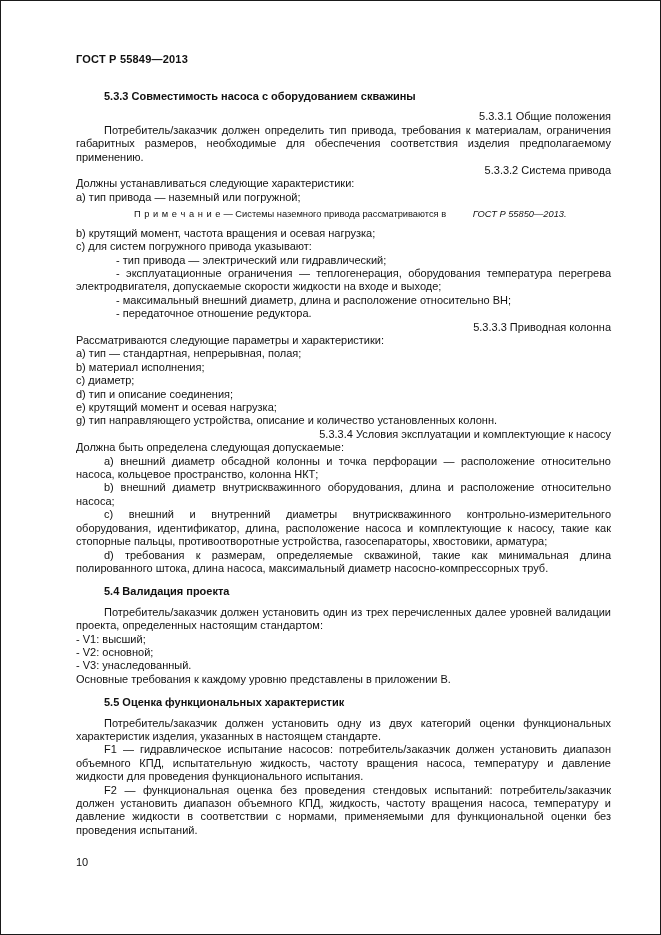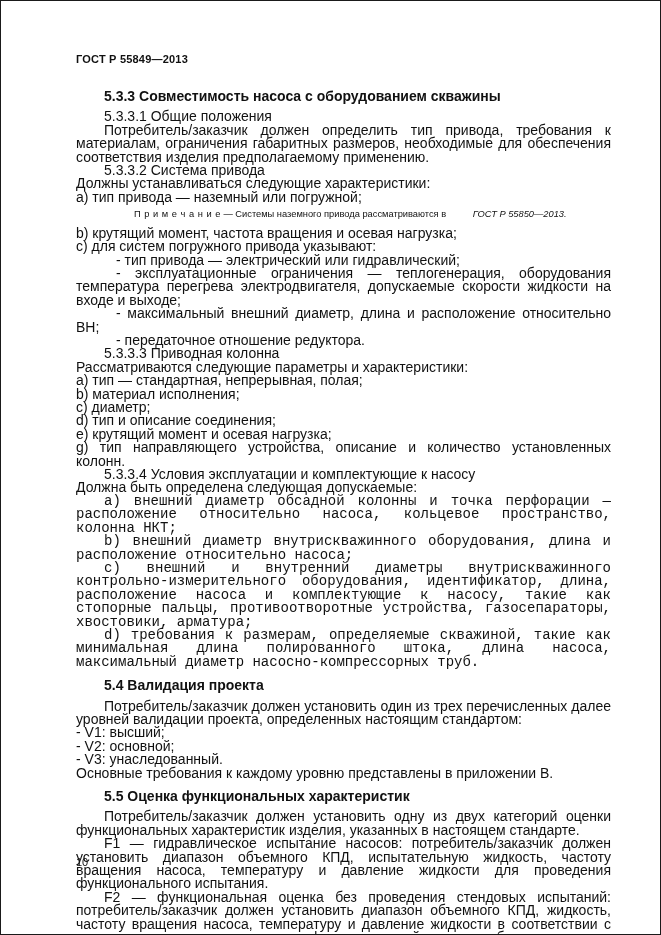--- a/index.html
+++ b/index.html
@@ -20,37 +20,37 @@
   }
   .doc-header {
     font-size: 11px;
     font-weight: 700;
     letter-spacing: 0.2px;
     line-height: 13px;
     margin: 0 0 24px 0;
   }
   .doc-content p {
     margin: 0;
-    font-size: 14px;
+    font-size: 11px;
     line-height: 13.4px;
     text-align: justify;
     hyphens: auto;
     -webkit-hyphens: auto;
   }
   .doc-content p.p-h1 {
     font-weight: 700;
     text-indent: 28px;
     text-align: left;
     margin: 10px 0 7px 0;
     hyphens: none;
   }
   .doc-content p.p-h1:first-child { margin-top: 0; }
-  .doc-content p.p-sub  { text-indent: 28px; text-align: left; hyphens: none; }
+  .doc-content p.p-sub  { text-indent: 28px; text-align: right; hyphens: none; }
   .doc-content p.p-body { text-indent: 28px; }
-  .doc-content p.p-list { text-indent: 28px; font-family: Liberation Mono, monospace; }
+  .doc-content p.p-list { text-indent: 28px; }
   .doc-content p.p-flush{ text-indent: 0; }
   .doc-content p.p-dash { text-indent: 40px; }
   .doc-content p.p-note {
     font-size: 9.3px;
     line-height: 11.5px;
     margin: 5px 0 6px 0;
     text-align: left;
     text-indent: 14px;
     hyphens: none;
   }

